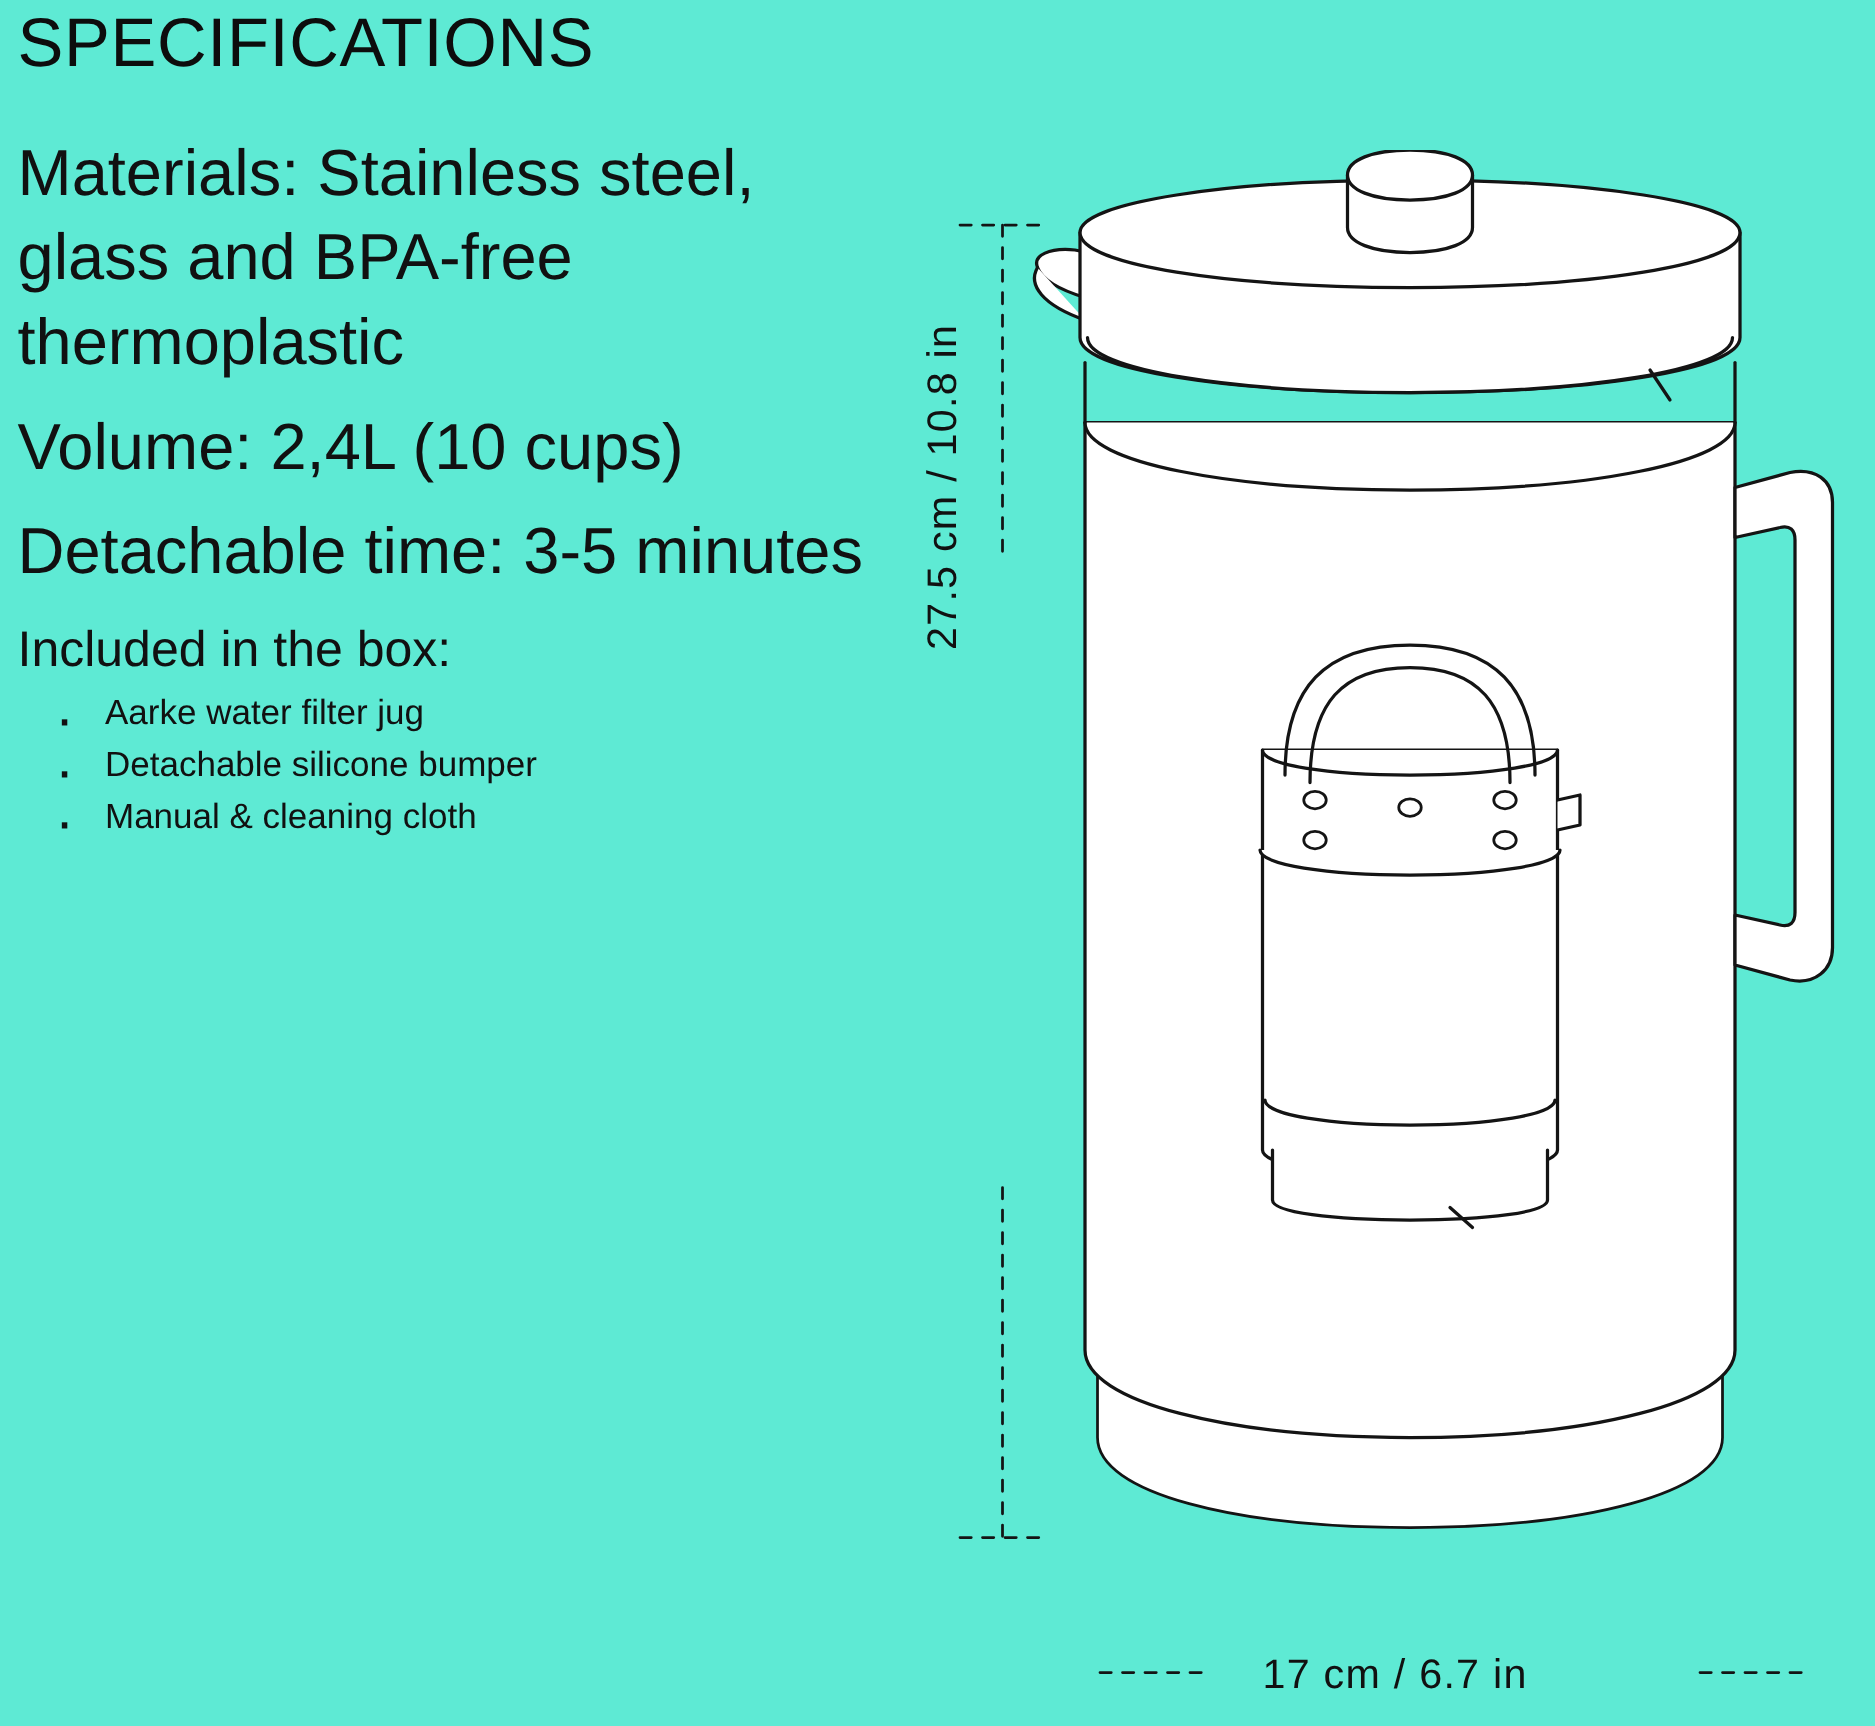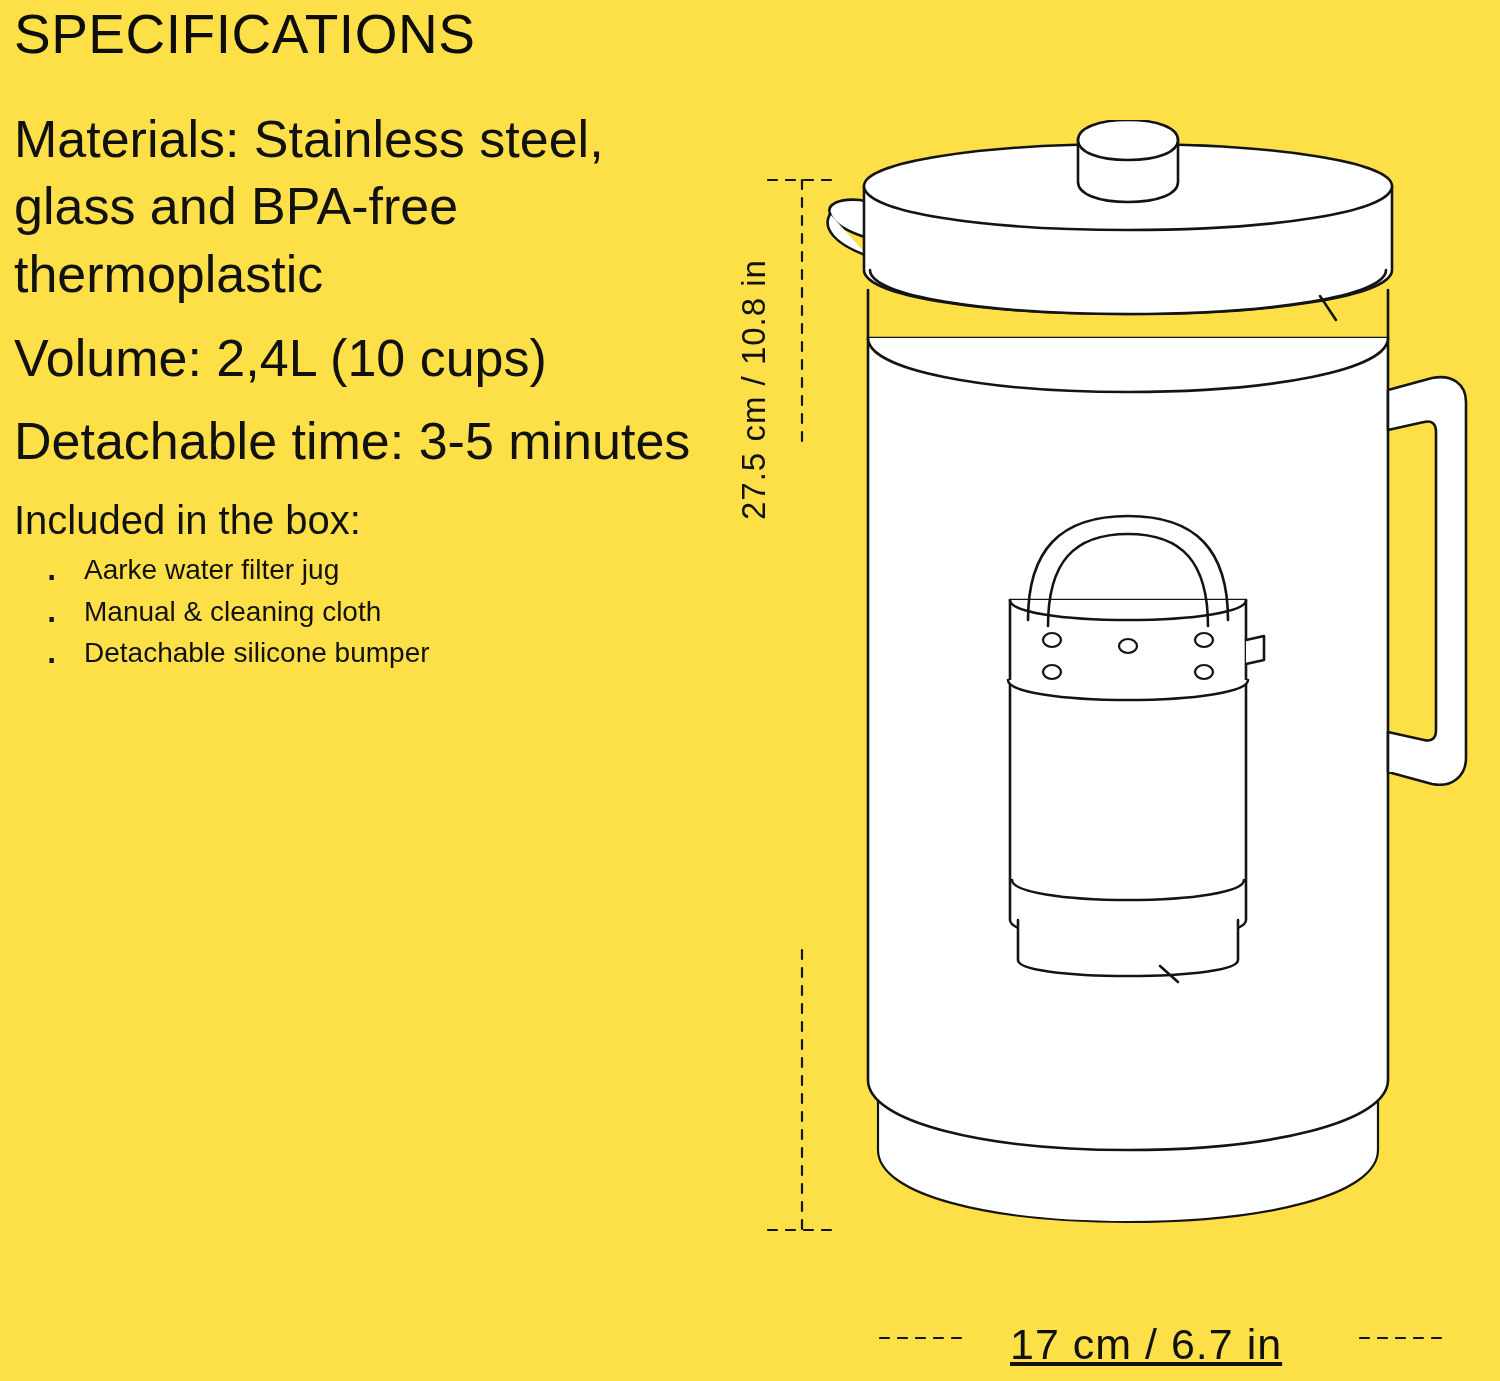--- a/index.html
+++ b/index.html
@@ -8,21 +8,21 @@
     background: #ffffff;
   }
   body {
     font-family: "Liberation Sans", sans-serif;
     color: #111111;
   }
   .page {
     position: relative;
     width: 1500px;
     height: 1381px;
-    background: #fde047;
+    background: #5eead4;
     overflow: hidden;
   }
 
   
   .specs {
     position: absolute;
     left: 14px;
     top: 6px;
     width: 690px;
   }
@@ -78,24 +78,23 @@
     font-size: 33px;
     letter-spacing: 1px;
     white-space: nowrap;
     transform: rotate(-90deg);
     transform-origin: left top;
   }
   .width-label {
     position: absolute;
     left: 1010px;
     top: 1320px;
-    font-size: 43px;
+    font-size: 33px;
     letter-spacing: 1px;
     white-space: nowrap;
-    text-decoration: underline;
   }
 
   
   .illustration {
     position: absolute;
     left: 760px;
     top: 120px;
     width: 730px;
     height: 1240px;
   }
@@ -122,22 +121,22 @@
 
 
     <p class="spec-line">
       <span class="lbl">Detachable time:</span><span> 3-5 minutes</span>
     </p>
 
     <p class="included-title">Included in the box:</p>
 
     <ul class="bullets">
       <li>Aarke water filter jug</li>
+      <li>Detachable silicone bumper</li>
       <li>Manual &amp; cleaning cloth</li>
-      <li>Detachable silicone bumper</li>
     </ul>
   </div>
 
   <div class="height-label">27.5 cm / 10.8 in</div>
 
   <div class="width-label">17 cm / 6.7 in</div>
 
   <div class="illustration">
     <svg width="730" height="1240" viewBox="0 0 730 1240" fill="none" xmlns="http://www.w3.org/2000/svg" stroke="#141414" stroke-width="2.6" stroke-linejoin="round" stroke-linecap="round">
 

